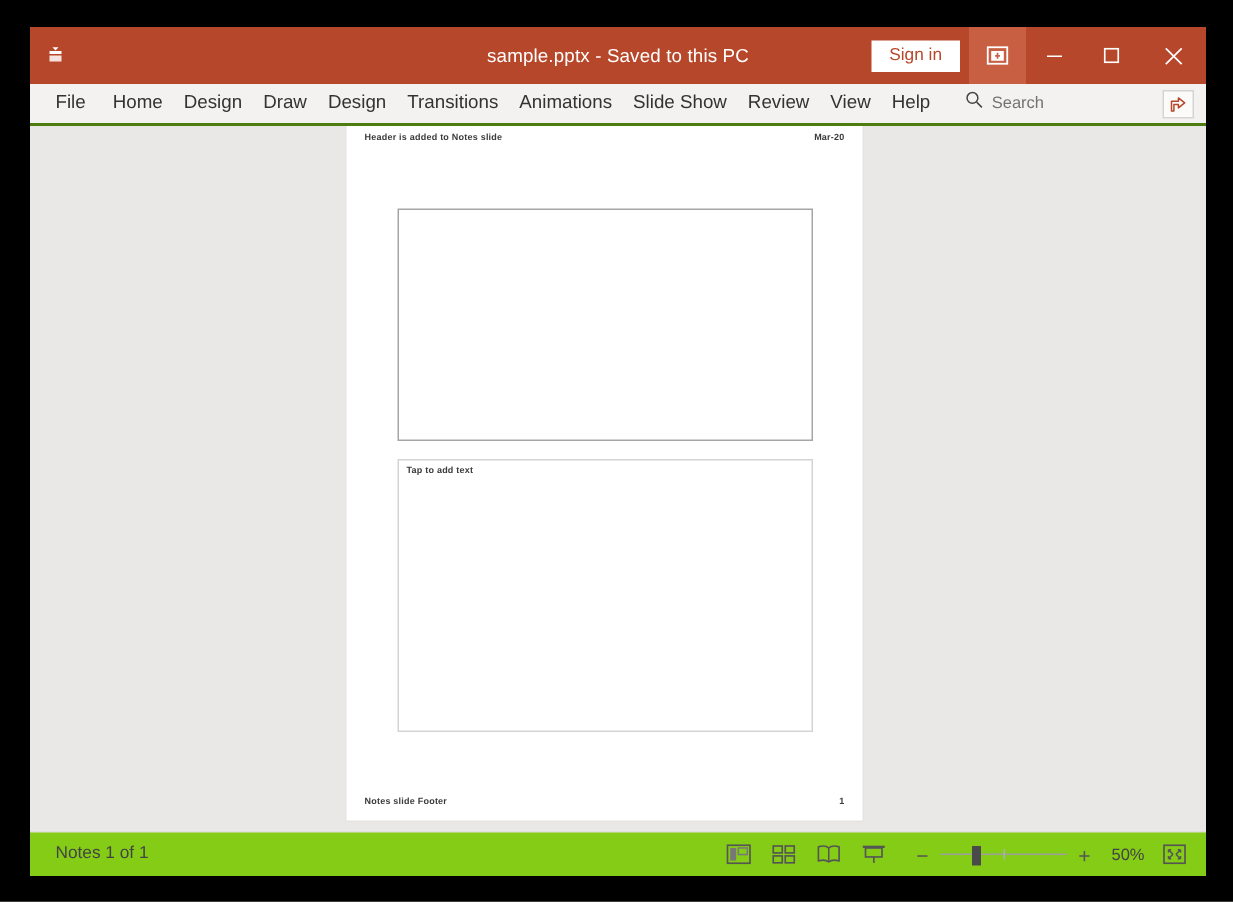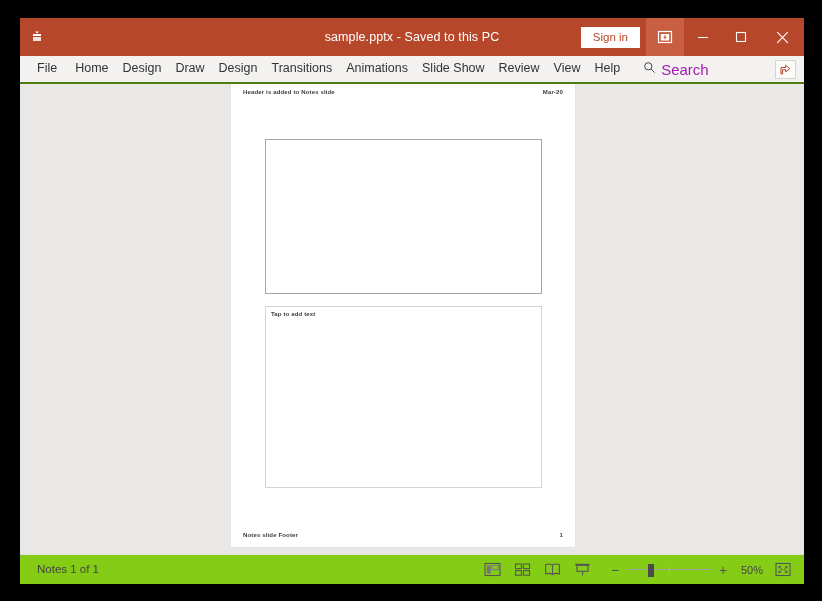--- a/index.html
+++ b/index.html
@@ -83,21 +83,21 @@
     line-height: 15px;
   }
   .menu-item.file { padding: 4px 11px 5px; }
   .search-box {
     display: flex; align-items: center;
     gap: 5px;
     margin-left: 10px;
     padding: 3px 6px;
     cursor: text;
   }
-  .search-label { font-size: 15px; color: #a21caf; }
+  .search-label { font-size: 11px; color: #737373; }
   .mb-right {
     margin-left: auto;
     display: flex; align-items: center;
     gap: 4px;
     padding-right: 8px;
   }
   .mb-icon-btn {
     width: 21px; height: 19px;
     display: flex; align-items: center; justify-content: center;
     border: 1px solid #d6d4d2;

